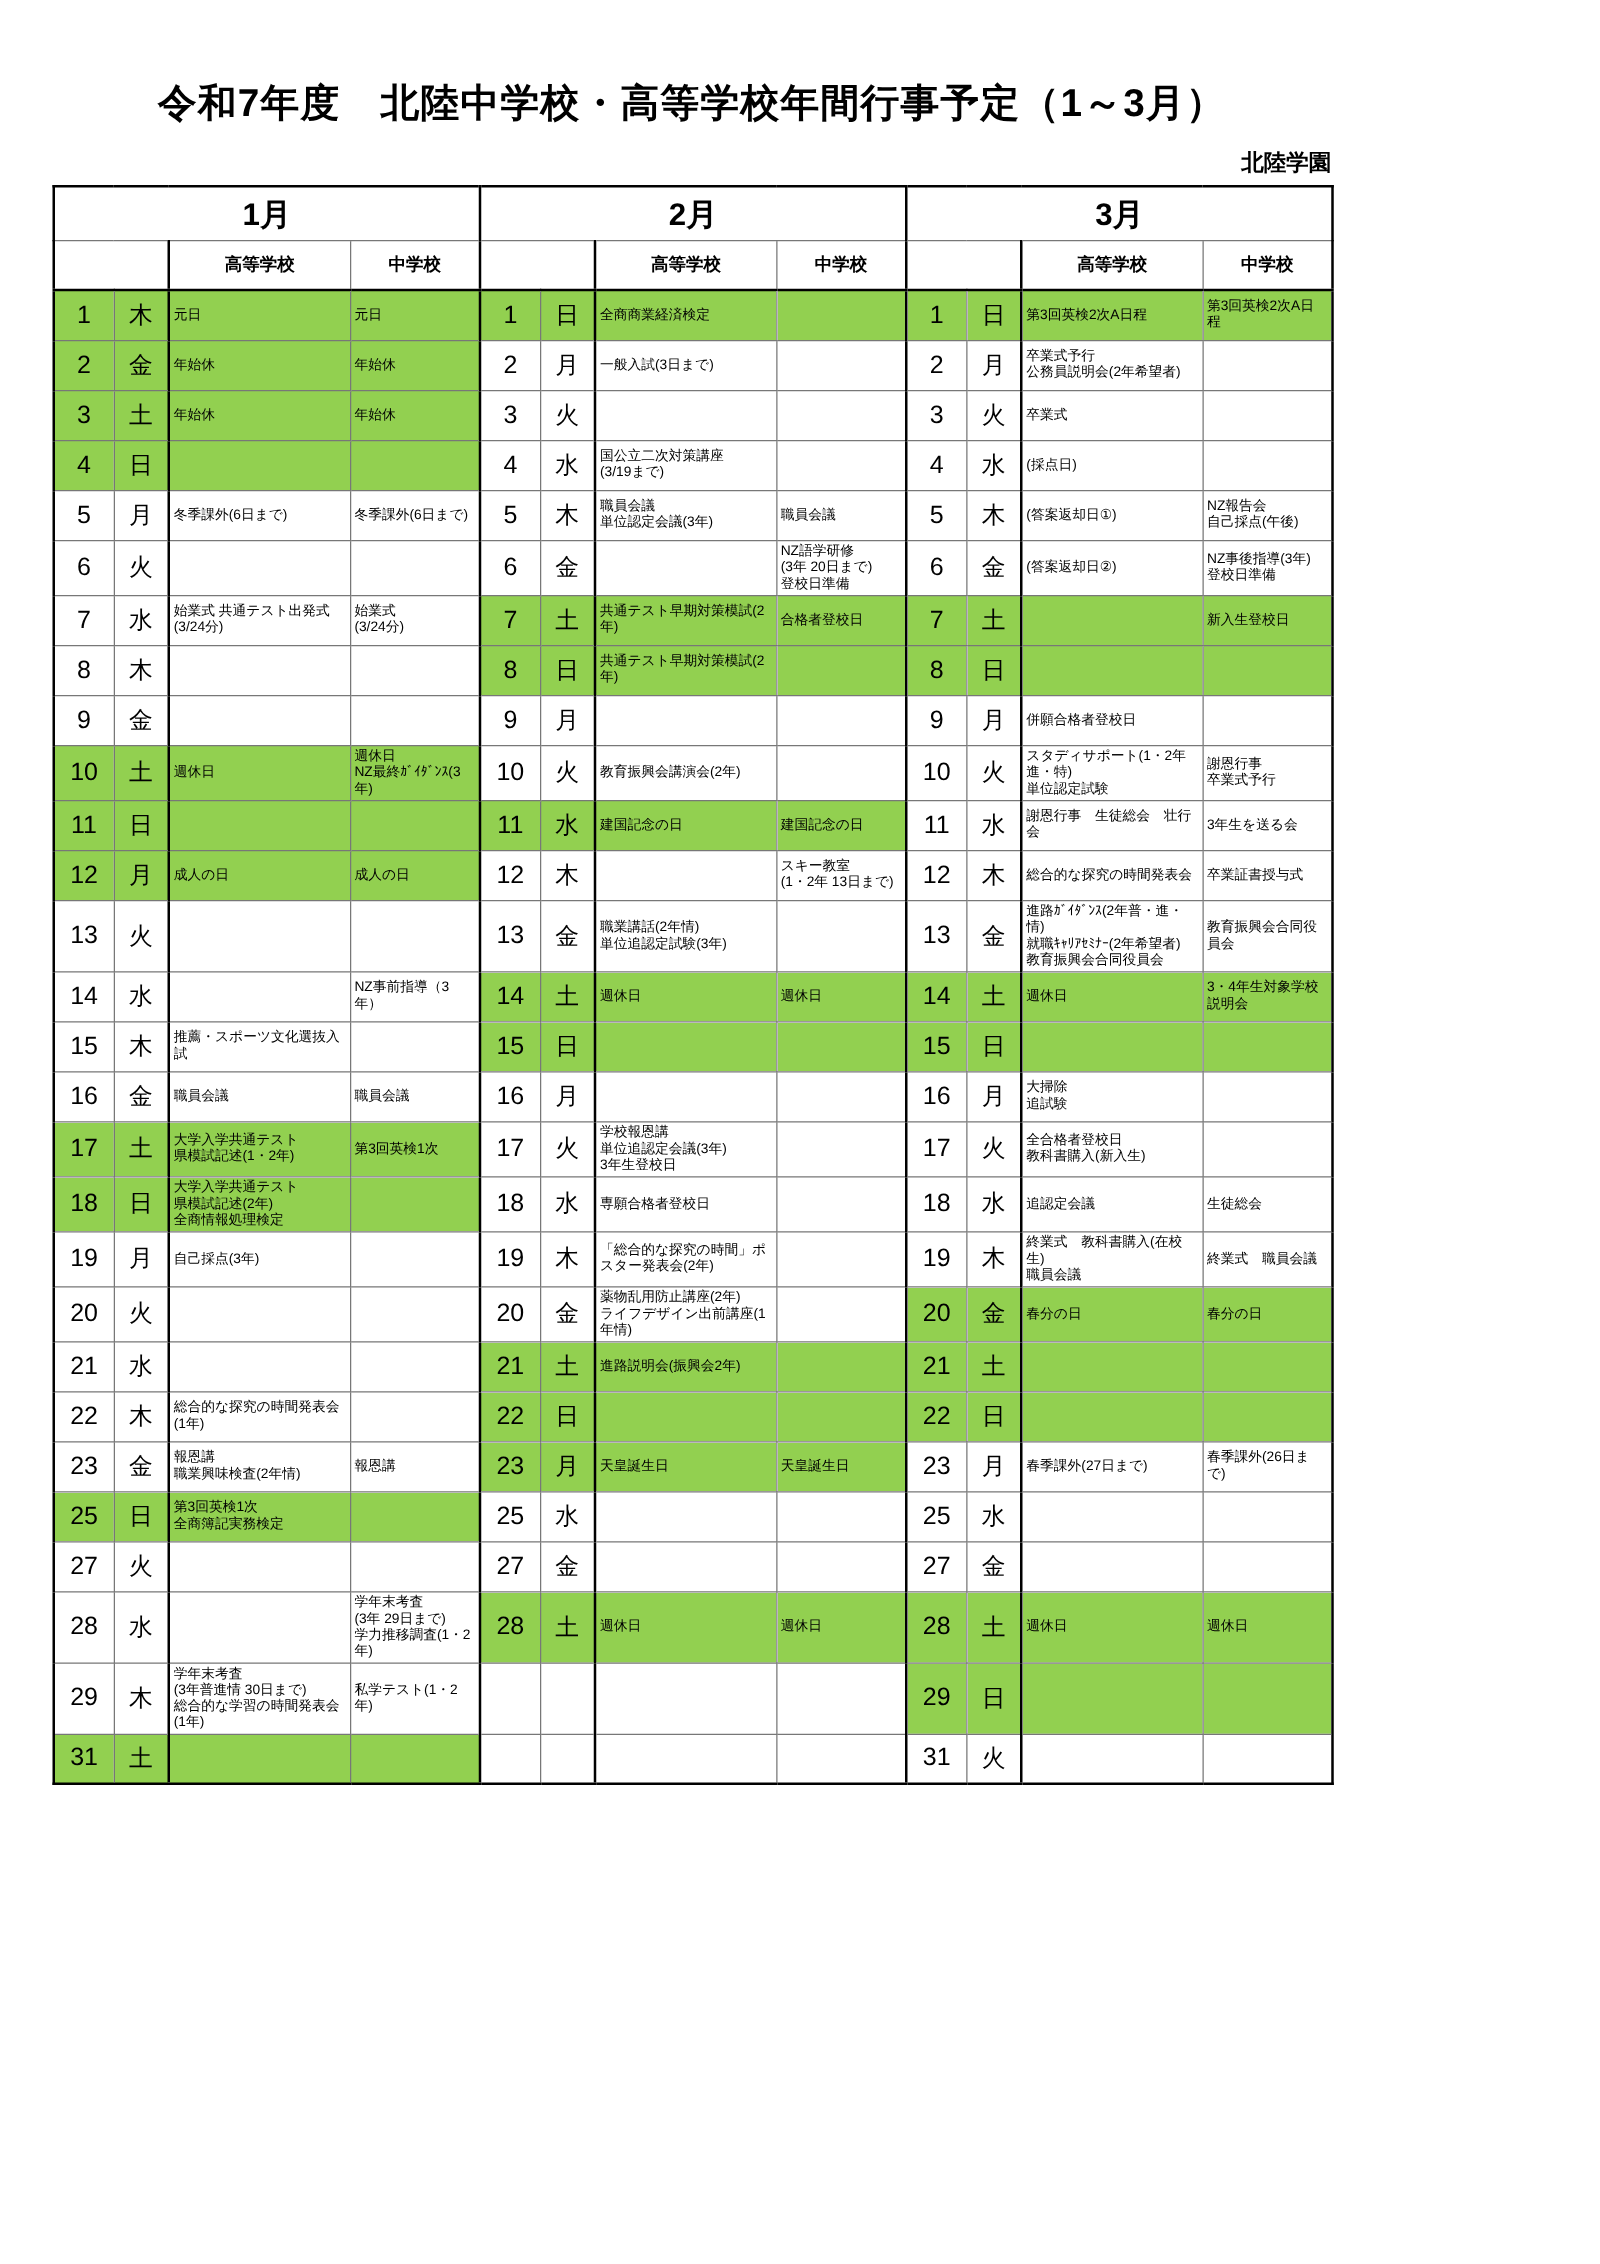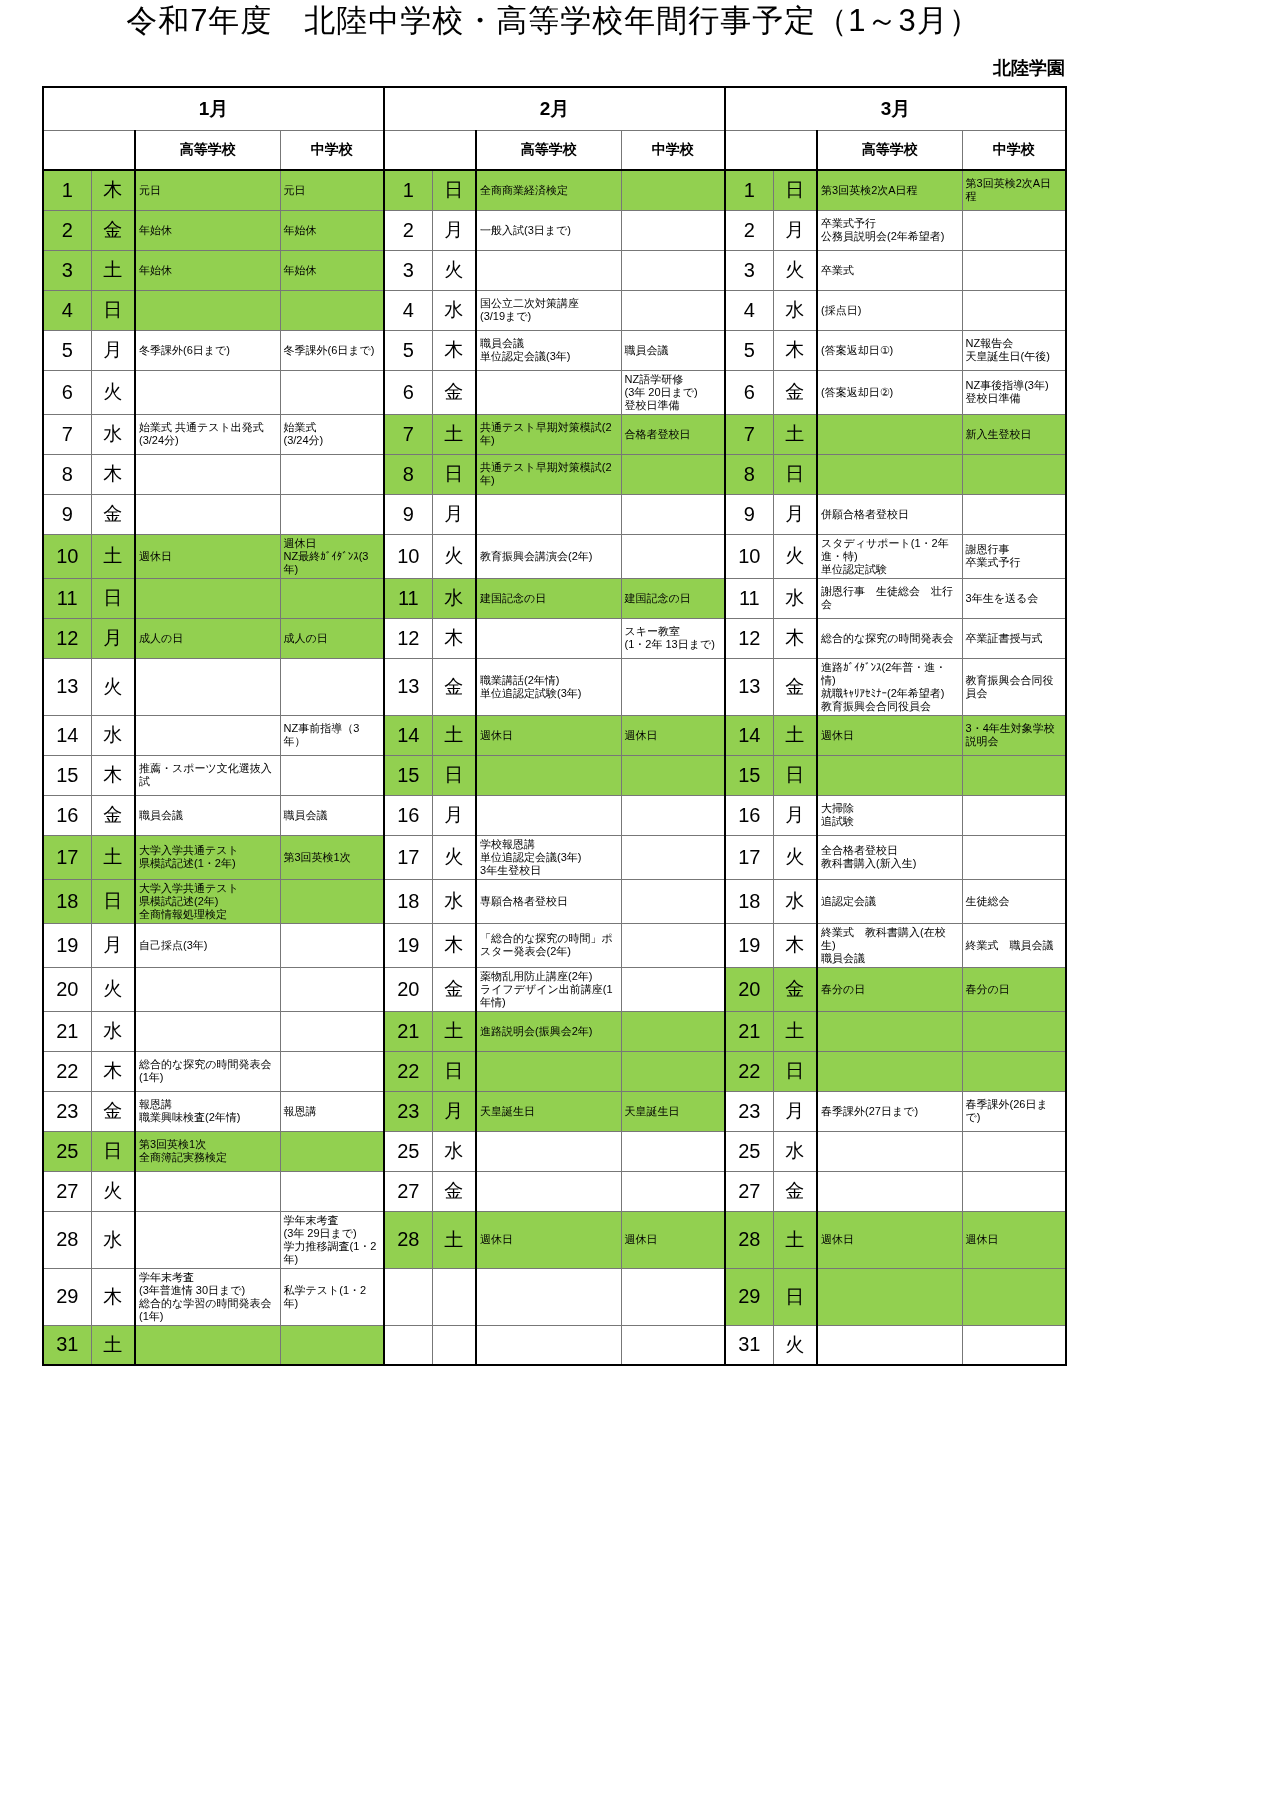--- a/index.html
+++ b/index.html
@@ -2,34 +2,34 @@
 <html><head>
 <meta charset="utf-8">
 <style>
   html,body{margin:0;padding:0;background:#fff;}
   .page{
     width:1280px;height:1811px;background:#ffffff;position:relative;
     font-family:"Liberation Sans","DejaVu Sans",sans-serif;color:#000;
     overflow:hidden;
   }
   .title{
-    margin:0;width:1023px;margin-left:42px;
-    text-align:center;font-size:31px;font-weight:normal;letter-spacing:1px;
+    margin:0;padding-top:62px;width:1023px;margin-left:42px;
+    text-align:center;font-size:31px;font-weight:bold;letter-spacing:1px;
   }
   .org{
     width:1023px;margin-left:42px;text-align:right;
     font-size:18px;font-weight:bold;margin-top:14px;margin-bottom:6px;
   }
   table.cal{
     border-collapse:collapse;table-layout:fixed;width:1023px;
     margin-left:42px;border:2px solid #000;
   }
   .cal th,.cal td{border:1px solid #777;overflow:hidden;}
   .cal thead th{background:#fff;font-weight:bold;}
-  .mh{font-size:19px;height:40px;border-top:2px solid #000;border-radius:20px;}
+  .mh{font-size:25px;height:40px;border-top:2px solid #000;border-radius:20px;}
   .sh{font-size:14px;height:36px;border-bottom:2px solid #000 !important;}
   .c-date,.c-day{
     text-align:center;vertical-align:middle;font-size:20px;
     font-family:"Liberation Sans","DejaVu Sans",sans-serif;
   }
   .c-day{font-size:19px;}
   .c-hs,.c-jh{
     font-size:11px;line-height:13px;padding:2px 3px;vertical-align:middle;
     white-space:pre-line;word-break:break-all;text-align:left;
   }
@@ -145,21 +145,21 @@
           <td class="c-jh">冬季課外(6日まで)</td>
           <td class="c-date secL">5</td>
           <td class="c-day">木</td>
           <td class="c-hs evL">職員会議
 単位認定会議(3年)</td>
           <td class="c-jh">職員会議</td>
           <td class="c-date secL">5</td>
           <td class="c-day">木</td>
           <td class="c-hs evL">(答案返却日①)</td>
           <td class="c-jh secR">NZ報告会
-天皇誕生日(午後)</td>
+自己採点(午後)</td>
         </tr>
         <tr>
           <td class="c-date secL">6</td>
           <td class="c-day">火</td>
           <td class="c-hs evL"></td>
           <td class="c-jh"></td>
           <td class="c-date secL">6</td>
           <td class="c-day">金</td>
           <td class="c-hs evL"></td>
           <td class="c-jh">NZ語学研修

